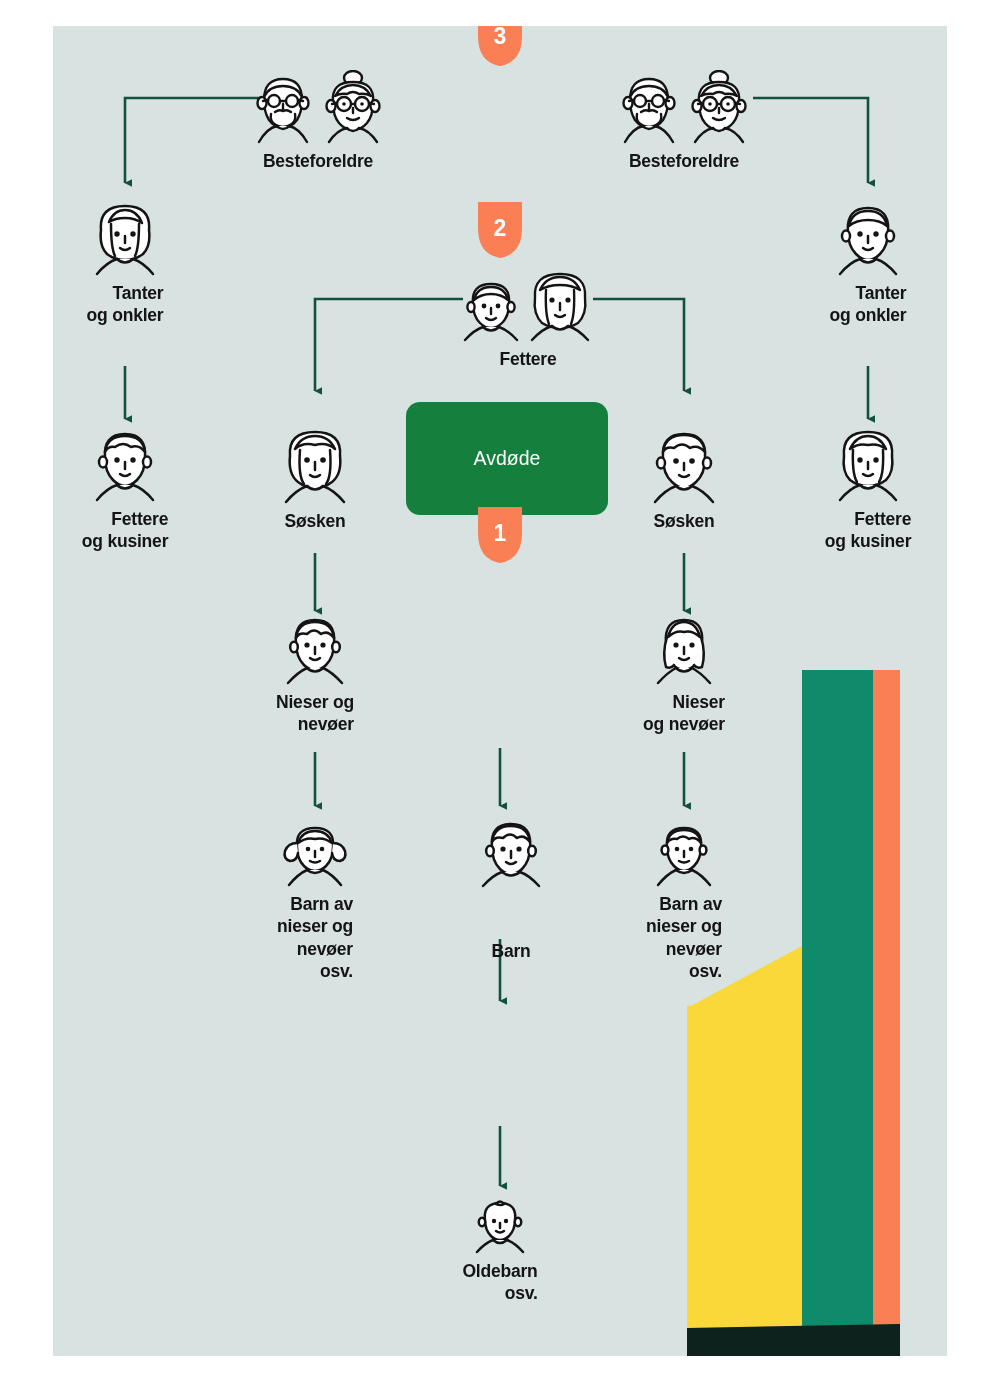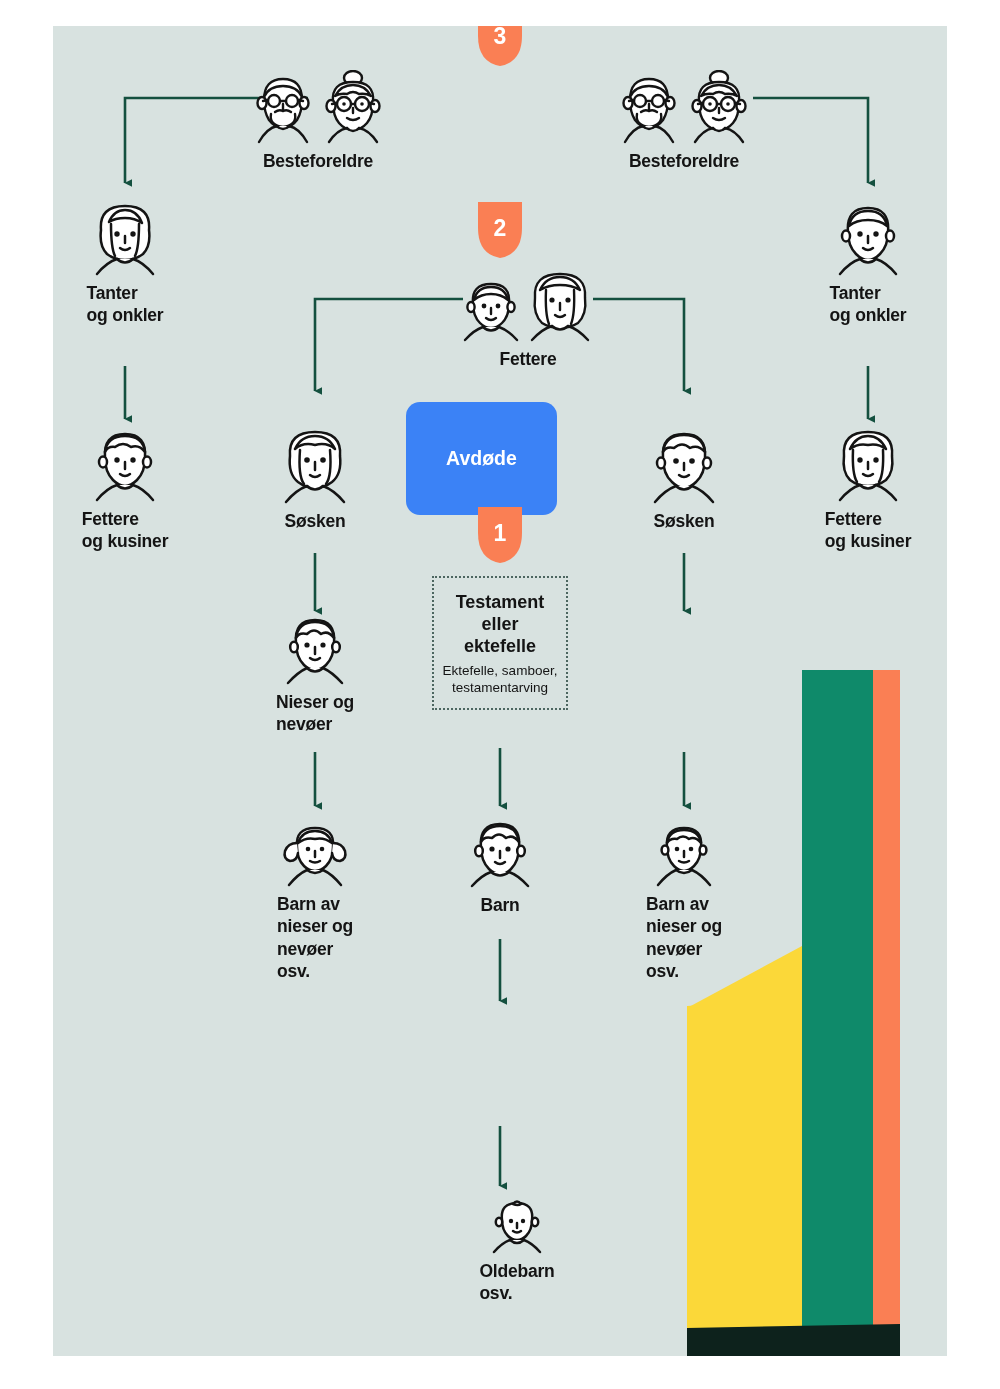--- a/index.html
+++ b/index.html
@@ -28,21 +28,21 @@
   .node {
     position: absolute;
     display: flex; flex-direction: column;
     align-items: center;
     width: 180px;
     margin-left: -90px;
   }
   .faces { display:flex; align-items:flex-end; justify-content:center; gap: 2px; }
   .label {
     margin-top: 6px;
-    text-align: left;
+    text-align: right;
     font-weight: bold;
     font-size: 17.5px;
     line-height: 1.28;
     color: #141414;
     letter-spacing: -0.2px;
     white-space: pre-line;
   }
 
   svg.face { display:block; }
   svg.face * { vector-effect: non-scaling-stroke; }
@@ -57,27 +57,27 @@
     font-size: 23px;
     display: flex; align-items: flex-start; justify-content: center;
     z-index: 6;
   }
   .badge .shape { position:absolute; inset:0; }
   .badge .num { position: relative; z-index: 2; margin-top: 13px; }
 
   
   .avdode {
     position: absolute;
-    width: 151px; height: 113px;
+    width: 202px; height: 113px;
     margin-left: -94px;
-    background: #3b82f6;
+    background: #15803d;
     border-radius: 14px;
     color: #ffffff;
     display:flex; align-items:center; justify-content:center;
-    font-weight: bold; font-size: 19.5px;
+    font-weight: normal; font-size: 19.5px;
     z-index: 3;
   }
   
   .testament {
     position: absolute;
     width: 136px;
     margin-left: -68px;
     border: 2.5px dotted #4c6660;
     padding: 14px 6px 12px;
     box-sizing: border-box;
@@ -448,28 +448,42 @@
             <path d="M7 72 Q17 61 26 57"></path>
             <path d="M61 72 Q51 61 42 57"></path>
             <path d="M26 57 Q34 64 42 57" fill="#fff"></path>
           </g>
         </svg>
       </div>
       <div class="label">Nieser og
 nevøer</div>
     </div>
 
-
-    <div class="testament" style="left:447px; top:550px;">
-      <div class="t-main">Testament
-eller
-ektefelle</div>
-      <div class="t-sub">Ektefelle, samboer,
-testamentarving</div>
-    </div>
+    <div class="node" style="left:631px; top:585px;">
+      <div class="faces">
+        <svg class="face" width="68" height="74" viewBox="0 0 68 74">
+          <g fill="none" stroke="#141414" stroke-width="2.5" stroke-linecap="round" stroke-linejoin="round">
+            <path d="M16 32 Q14 9 34 9 Q54 9 52 32 Q52 46 45 54 Q40 59 34 59 Q28 59 23 54 Q16 46 16 32 Z" fill="#fff"></path>
+            <path d="M18 26 Q22 11 34 11 Q46 11 50 26 Q42 19 34 21 Q26 19 18 26" fill="#fff"></path>
+            <path d="M17 26 Q12 42 16 56 Q21 58 24 54" fill="#fff"></path>
+            <path d="M51 26 Q56 42 52 56 Q47 58 44 54" fill="#fff"></path>
+            <circle cx="26" cy="34" r="2.6" fill="#141414" stroke="none"></circle>
+            <circle cx="42" cy="34" r="2.6" fill="#141414" stroke="none"></circle>
+            <path d="M34 36 L34 43"></path>
+            <path d="M29 47 Q34 51 39 47"></path>
+            <path d="M8 72 Q18 61 26 57"></path>
+            <path d="M60 72 Q50 61 42 57"></path>
+            <path d="M26 57 Q34 64 42 57" fill="#fff"></path>
+          </g>
+        </svg>
+      </div>
+      <div class="label">Nieser
+og nevøer</div>
+    </div>
+
 
     <div class="node" style="left:262px; top:795px;">
       <div class="faces">
         <svg class="face" width="74" height="66" viewBox="0 0 74 66">
           <g fill="none" stroke="#141414" stroke-width="2.5" stroke-linecap="round" stroke-linejoin="round">
             <path d="M19 26 Q17 7 37 7 Q57 7 55 26 Q55 38 48 45 Q43 50 37 50 Q31 50 26 45 Q19 38 19 26 Z" fill="#fff"></path>
             <path d="M20 22 Q24 10 37 10 Q50 10 54 22 Q46 16 37 18 Q28 16 20 22" fill="#fff"></path>
             <path d="M19 22 Q10 22 7 30 Q5 38 12 40 Q19 40 20 32" fill="#fff"></path>
             <path d="M55 22 Q64 22 67 30 Q69 38 62 40 Q55 40 54 32" fill="#fff"></path>
             <circle cx="30" cy="28" r="2.3" fill="#141414" stroke="none"></circle>
@@ -505,21 +519,21 @@
             <path d="M26 49 Q34 55 42 49" fill="#fff"></path>
           </g>
         </svg>
       </div>
       <div class="label">Barn av
 nieser og
 nevøer
 osv.</div>
     </div>
 
-    <div class="node" style="left:447px; top:790px;">
+    <div class="node" style="left:458px; top:790px;gap:46px;">
       <div class="faces">
         <svg class="face" width="70" height="72" viewBox="0 0 70 72">
           <g fill="none" stroke="#141414" stroke-width="2.5" stroke-linecap="round" stroke-linejoin="round">
             <path d="M16 31 Q14 8 35 8 Q56 8 54 31 Q54 45 46 53 Q41 58 35 58 Q29 58 24 53 Q16 45 16 31 Z" fill="#fff"></path>
             <path d="M16 26 Q18 10 35 10 Q52 10 54 26 Q48 18 41 22 Q34 15 27 22 Q19 20 16 26" fill="#fff"></path>
             <ellipse cx="14" cy="35" rx="3.8" ry="5.2" fill="#fff"></ellipse>
             <ellipse cx="56" cy="35" rx="3.8" ry="5.2" fill="#fff"></ellipse>
             <circle cx="27" cy="33" r="2.6" fill="#141414" stroke="none"></circle>
             <circle cx="43" cy="33" r="2.6" fill="#141414" stroke="none"></circle>
             <path d="M35 35 L35 42"></path>
@@ -527,21 +541,21 @@
             <path d="M7 70 Q17 59 26 56"></path>
             <path d="M63 70 Q53 59 44 56"></path>
             <path d="M26 56 Q35 63 44 56" fill="#fff"></path>
           </g>
         </svg>
       </div>
       <div class="label">Barn</div>
     </div>
 
 
-    <div class="node" style="left:464px; top:1172px;">
+    <div class="node" style="left:447px; top:1172px;">
       <div class="faces">
         <svg class="face" width="58" height="56" viewBox="0 0 58 56">
           <g fill="none" stroke="#141414" stroke-width="2.5" stroke-linecap="round" stroke-linejoin="round">
             <path d="M14 22 Q12 5 29 5 Q46 5 44 22 Q44 32 38 38 Q34 42 29 42 Q24 42 20 38 Q14 32 14 22 Z" fill="#fff"></path>
             <path d="M25 6 Q29 1 33 6 Q30 8 25 6" fill="#fff"></path>
             <ellipse cx="11" cy="24" rx="3.2" ry="4.2" fill="#fff"></ellipse>
             <ellipse cx="47" cy="24" rx="3.2" ry="4.2" fill="#fff"></ellipse>
             <circle cx="23" cy="23" r="2.2" fill="#141414" stroke="none"></circle>
             <circle cx="35" cy="23" r="2.2" fill="#141414" stroke="none"></circle>
             <path d="M29 25 L29 30"></path>

